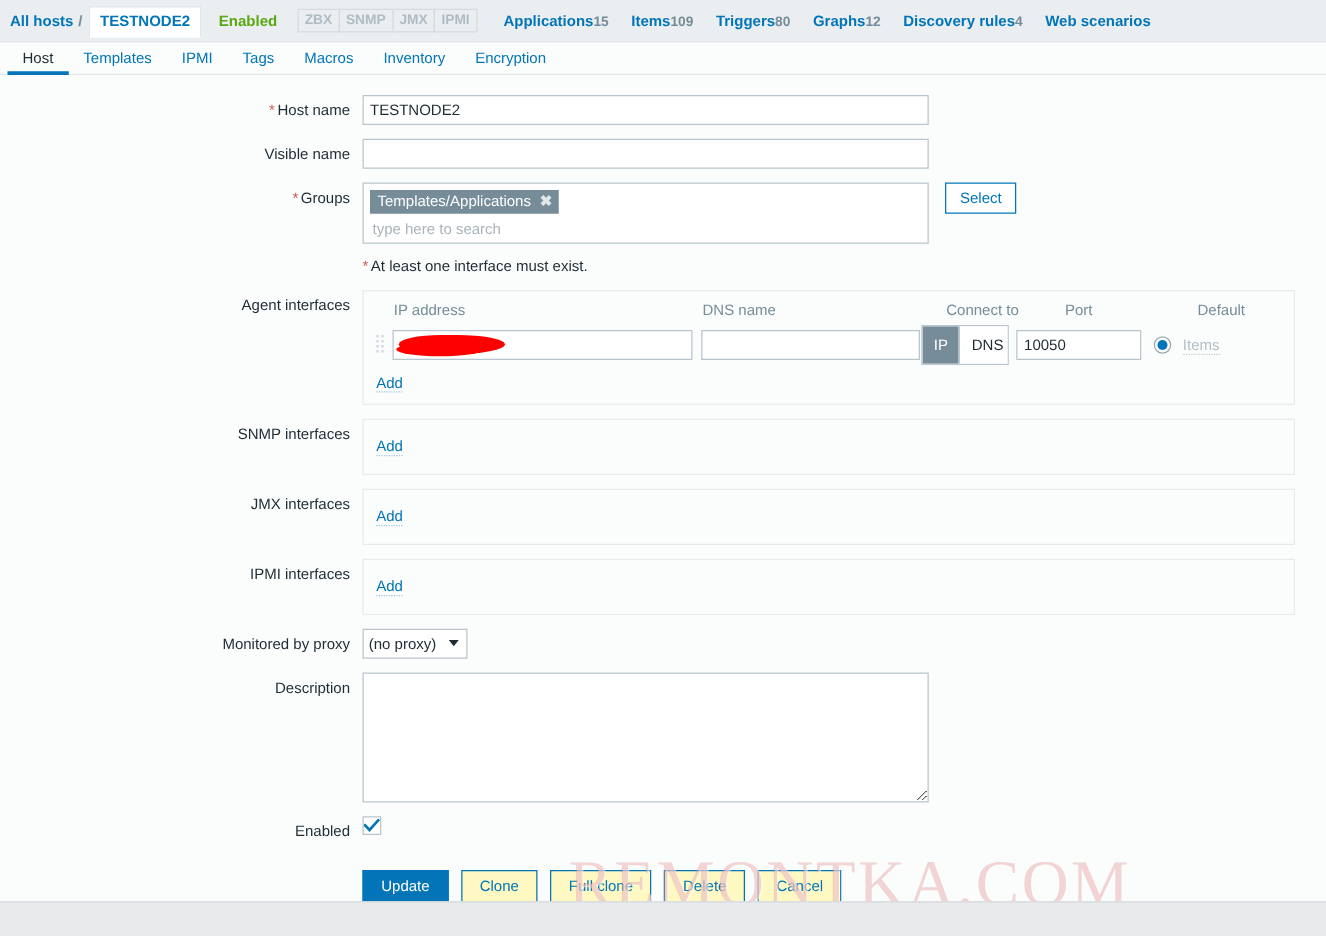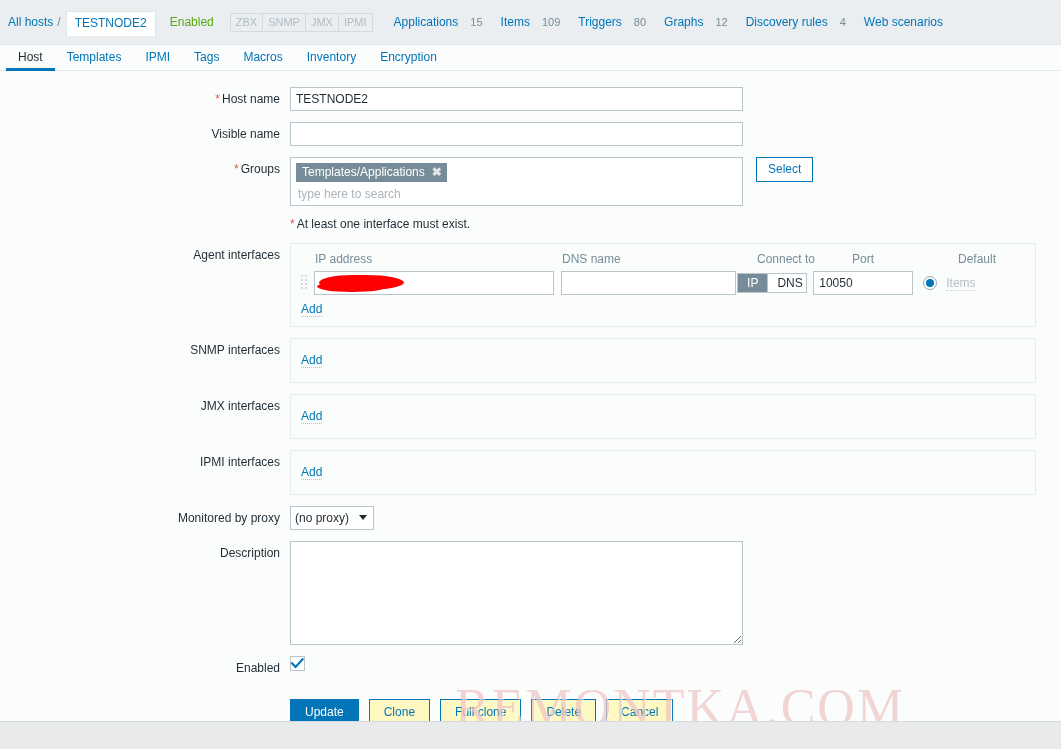--- a/index.html
+++ b/index.html
@@ -10,27 +10,28 @@
     background: #fbfdfd;
     font-family: "Liberation Sans", sans-serif;
     font-size: 12px;
     color: #1f2c33;
     position: relative;
     overflow: hidden;
   }
 
   
   .header-bar {
-    height: 45px;
+    height: 34px;
     background: #ebeef1;
     border-bottom: 1px solid #dfe4e7;
     display: flex;
     align-items: center;
     padding: 0 0 0 8px;
     white-space: nowrap;
+    font-weight: bold;
   }
   .crumb-link {
     color: #0275b8;
     font-size: 12px;
     text-decoration: none;
     cursor: pointer;
   }
   .crumb-sep {
     color: #768d99;
     margin: 0 5px 0 4px;
@@ -73,21 +74,21 @@
   }
   .nav-item a {
     color: #0275b8;
     text-decoration: none;
     font-size: 12px;
     cursor: pointer;
   }
   .nav-count {
     color: #768d99;
     font-size: 11px;
-    margin-left: 12px;
+    margin-left: 0;
   }
 
   
   .tab-strip {
     height: 26px;
     background: #fbfdfd;
     border-bottom: 1px solid #e3e9ec;
     display: flex;
     align-items: stretch;
     padding-left: 6px;
@@ -246,21 +247,21 @@
     left: -2px; top: 6px;
     width: 70px; height: 11px;
     background: #fe0000;
     border-radius: 50%;
   }
 
   .toggle {
     display: flex;
     margin-left: 1px;
     border: 1px solid #b8c5cc;
-    height: 20px;
+    height: 32px;
     overflow: hidden;
   }
   .toggle span {
     display: flex;
     align-items: center;
     justify-content: center;
     font-size: 12px;
     cursor: pointer;
     padding: 0 9px;
   }

